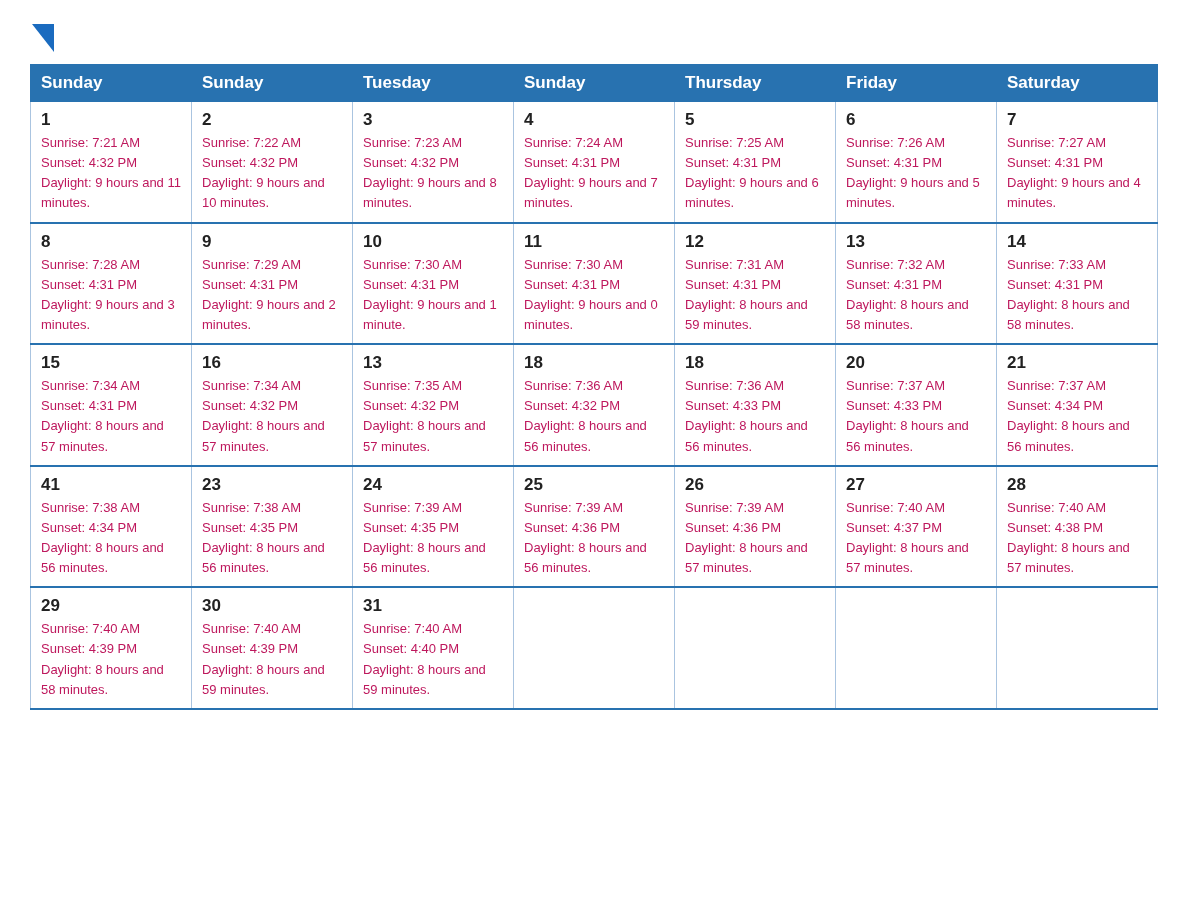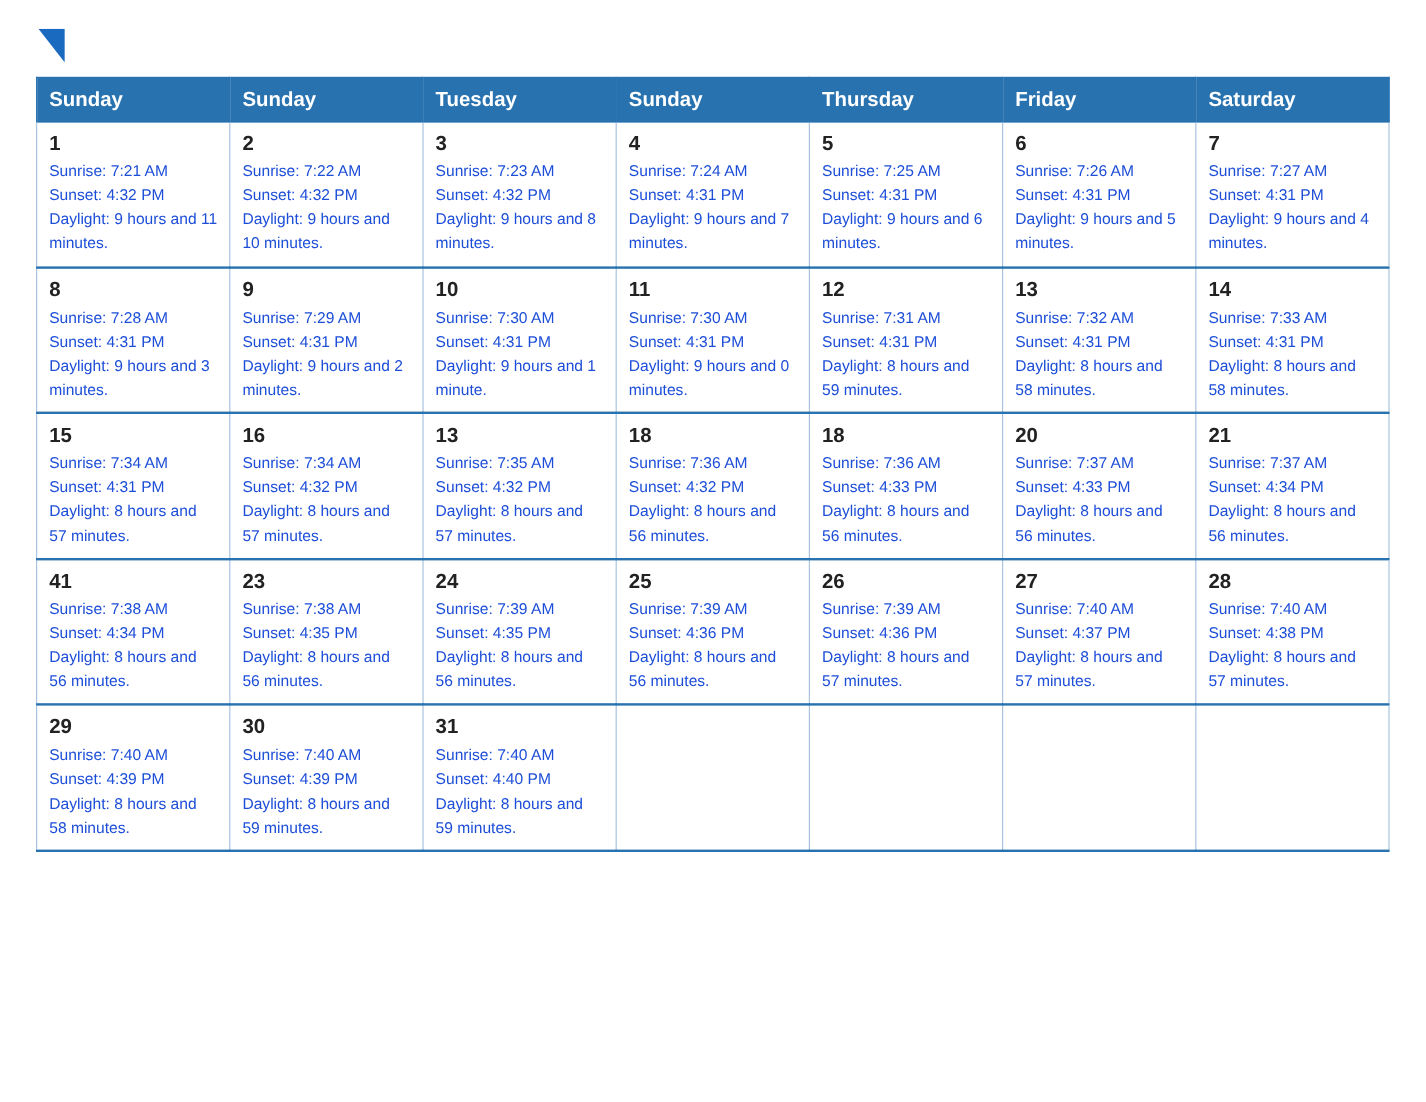--- a/index.html
+++ b/index.html
@@ -64,21 +64,21 @@
     }
     .day-num {
       font-size: 17px;
       font-weight: bold;
       display: block;
       margin-bottom: 3px;
     }
     .day-info {
       font-size: 13px;
       line-height: 1.55;
-      color: #1d4ed8;
+      color: #be185d;
     }
     .empty-cell {
       background: #fff;
     }
     
     .logo-wrap {
       display: flex;
       align-items: flex-end;
       gap: 0;
     }

